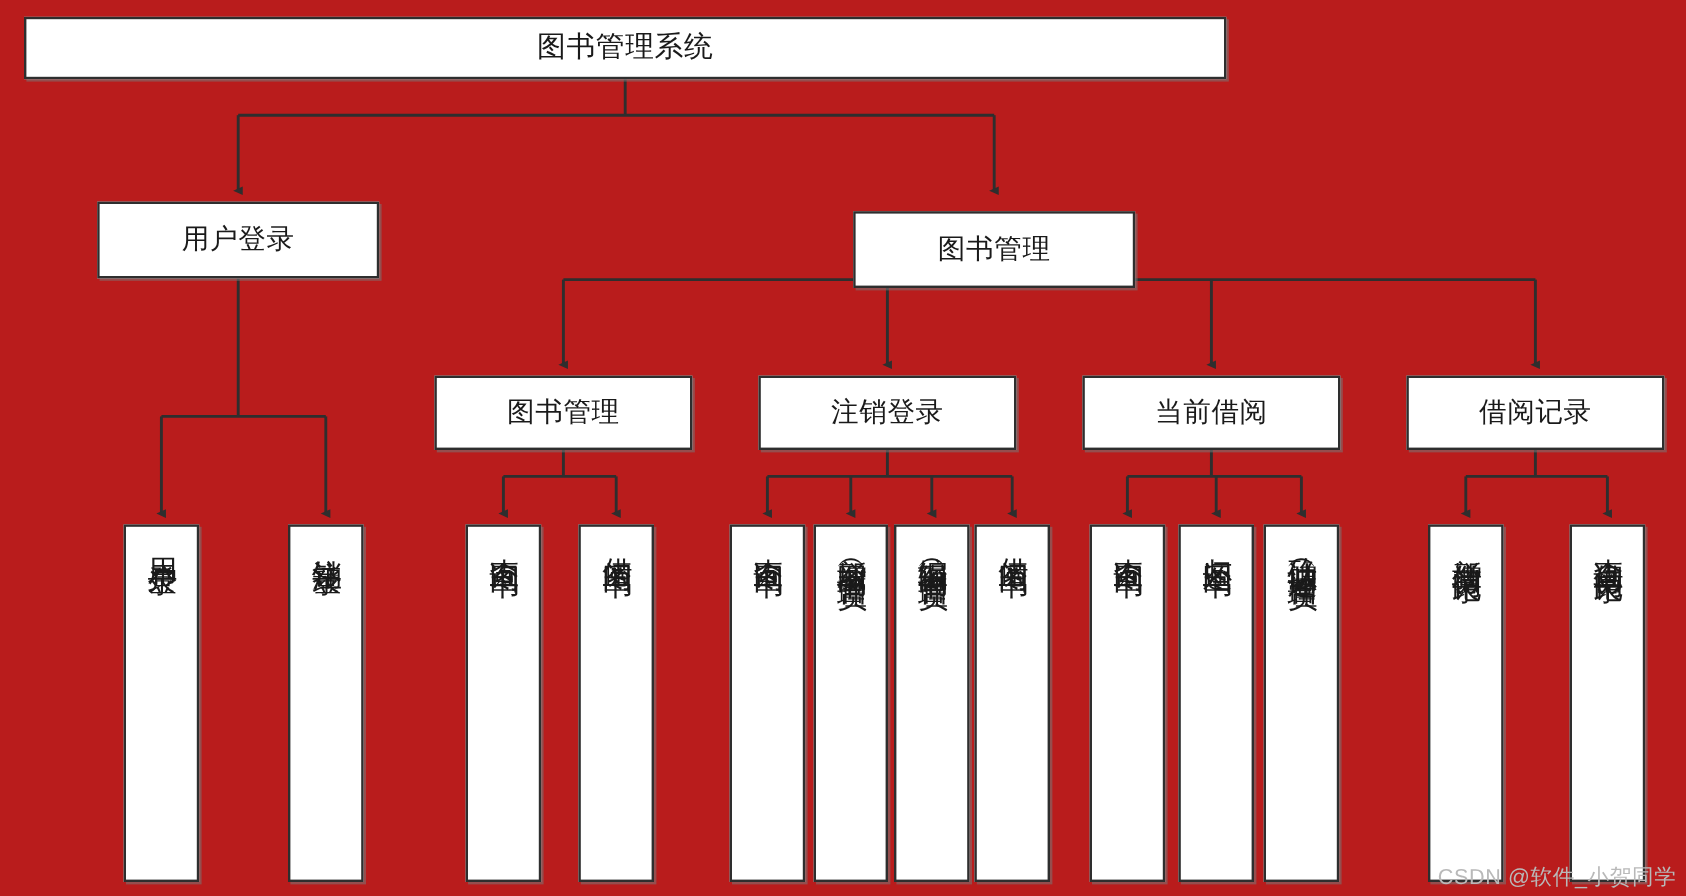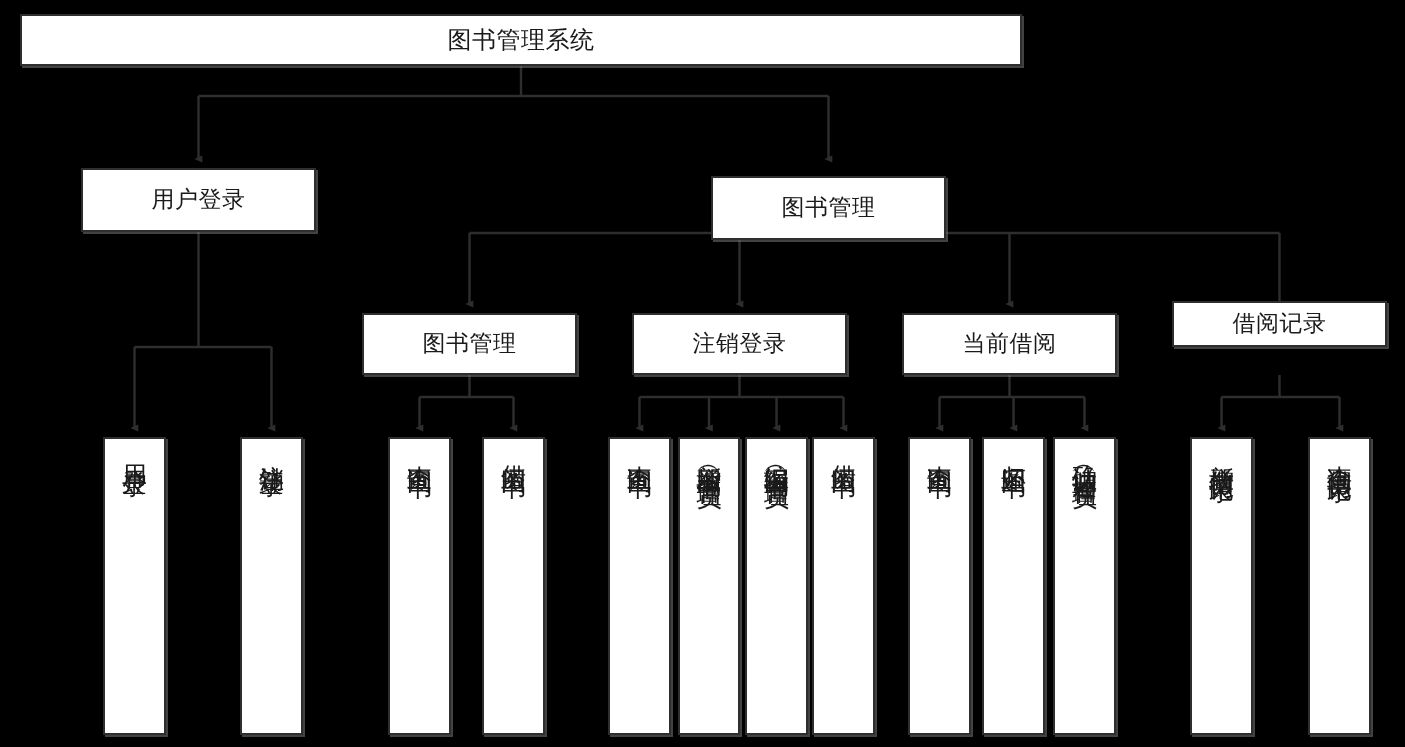--- a/index.html
+++ b/index.html
@@ -7,21 +7,21 @@
     padding: 0;
     background: #ffffff;
   }
   body {
     font-family: "Liberation Sans", "DejaVu Sans", sans-serif;
   }
   #diagram-root {
     position: relative;
     width: 1405px;
     height: 747px;
-    background: #000000;
+    background: #b91c1c;
     overflow: hidden;
   }
   svg.edges {
     position: absolute;
     left: 0;
     top: 0;
     width: 1405px;
     height: 747px;
     pointer-events: none;
   }
@@ -129,21 +129,21 @@
       </div>
       <div class="node horizontal" style="left: 362px; top: 313px; width: 215px; height: 62px;">
         <span class="node-label">图书管理</span>
       </div>
       <div class="node horizontal" style="left: 632px; top: 313px; width: 215px; height: 62px;">
         <span class="node-label">注销登录</span>
       </div>
       <div class="node horizontal" style="left: 902px; top: 313px; width: 215px; height: 62px;">
         <span class="node-label">当前借阅</span>
       </div>
-      <div class="node horizontal" style="left: 1172px; top: 301px; width: 215px; height: 46px; font-family: Liberation Serif, serif;">
+      <div class="node horizontal" style="left: 1172px; top: 313px; width: 215px; height: 62px; font-family: Liberation Serif, serif;">
         <span class="node-label">借阅记录</span>
       </div>
       <div class="node vertical" style="left: 103px; top: 437px; width: 63px; height: 298px;">
         <span class="node-label">用户登录</span>
       </div>
       <div class="node vertical" style="left: 240px; top: 437px; width: 63px; height: 298px;">
         <span class="node-label">注销登录</span>
       </div>
       <div class="node vertical" style="left: 388px; top: 437px; width: 63px; height: 298px;">
         <span class="node-label">查询图书</span>
@@ -173,13 +173,14 @@
         <span class="node-label">确认归还（管理员）</span>
       </div>
       <div class="node vertical" style="left: 1190px; top: 437px; width: 63px; height: 298px;">
         <span class="node-label">新增借阅记录</span>
       </div>
       <div class="node vertical" style="left: 1308px; top: 437px; width: 63px; height: 298px;">
         <span class="node-label">查询借阅记录</span>
       </div>
     </div>
 
+  <div class="watermark">CSDN @软件_小贺同学</div>
 </div>
 
 </body></html>

